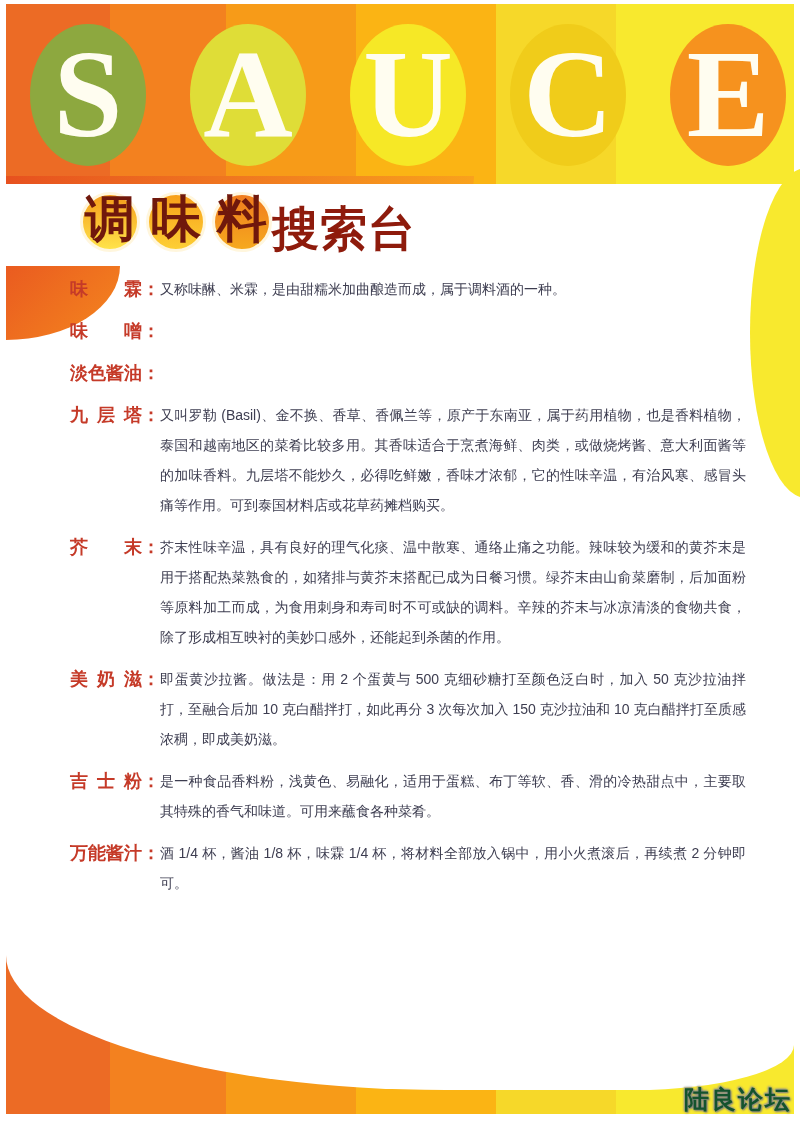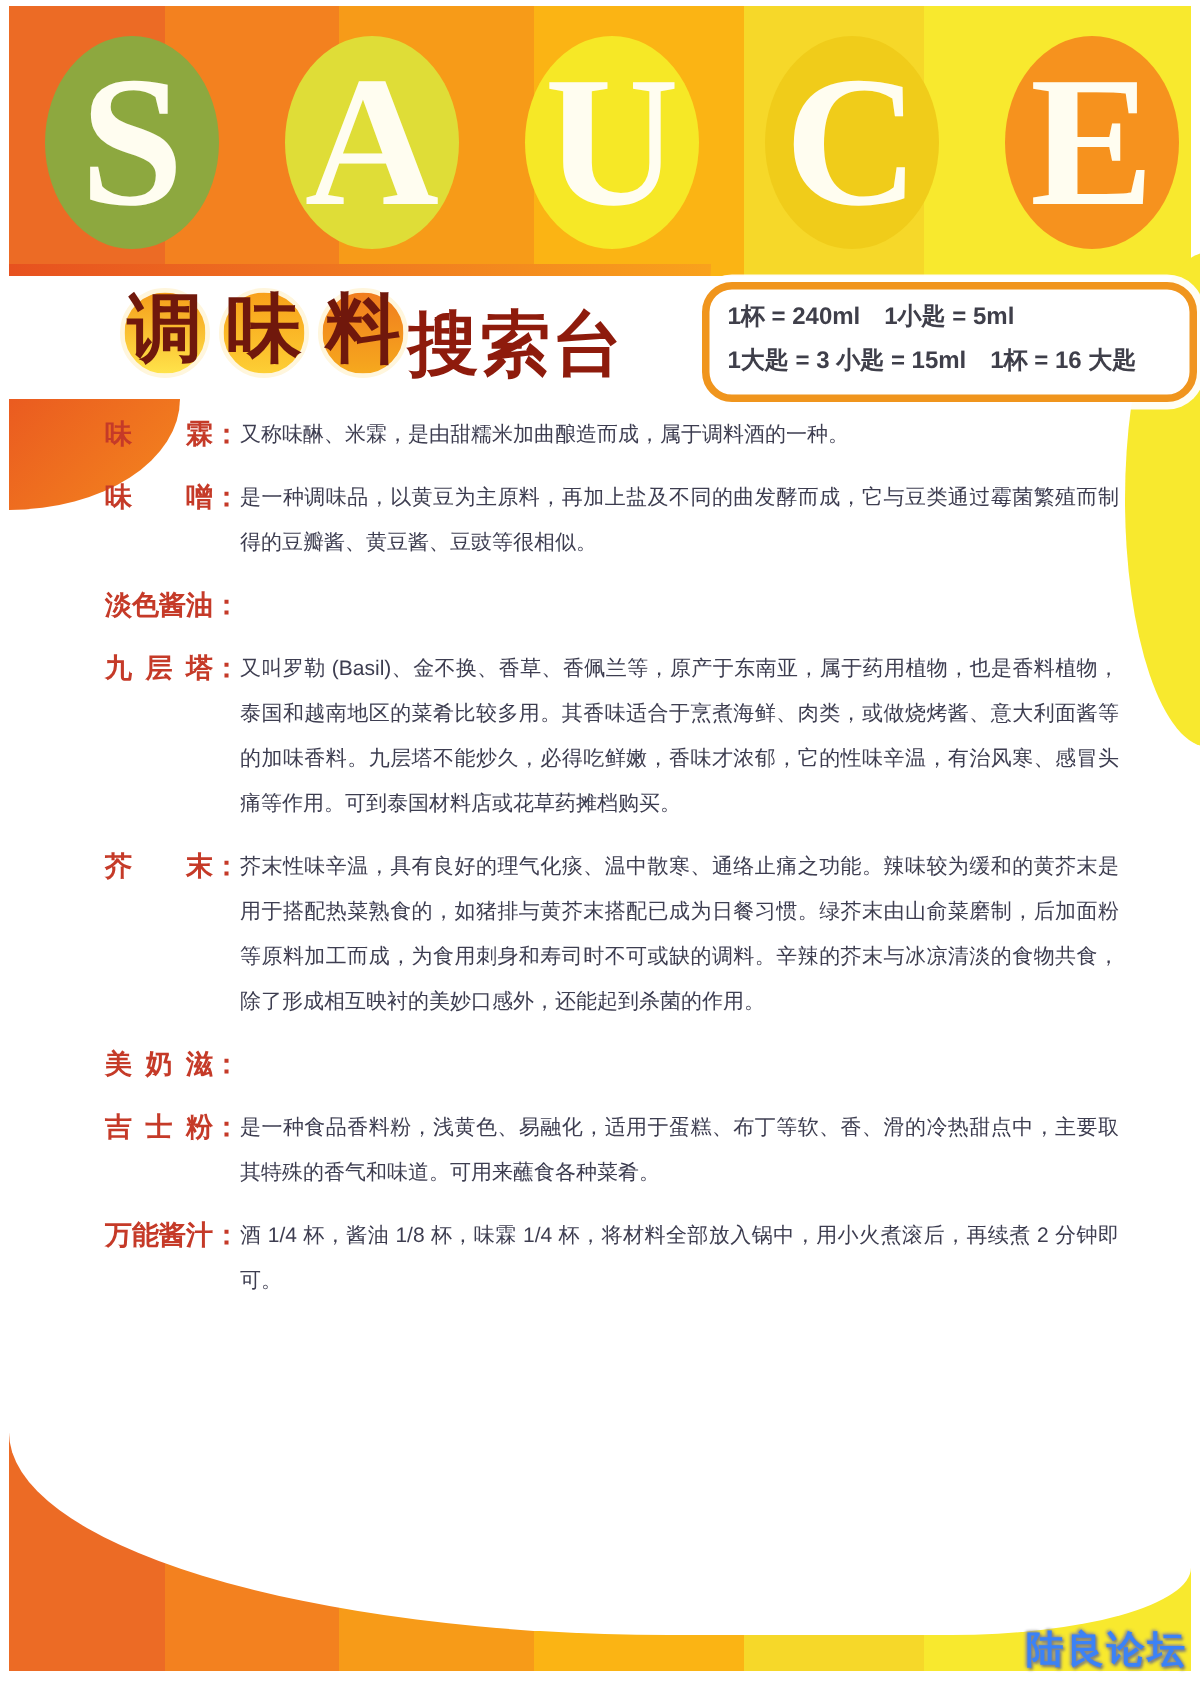--- a/index.html
+++ b/index.html
@@ -50,21 +50,21 @@
   .conv-line{font-size:16px;font-weight:bold;color:#3f3f4a;line-height:29px;white-space:nowrap;}
   
   .entries{position:absolute;left:70px;top:274px;width:676px;}
   .entry{display:flex;margin-bottom:12px;}
   .term-wrap{flex:0 0 90px;color:#c53a28;font-weight:bold;font-size:18px;line-height:30px;
         white-space:nowrap;}
   .term-box{display:inline-flex;justify-content:space-between;width:72px;vertical-align:top;}
   .def{flex:1;font-size:14px;line-height:30px;color:#3d3d50;text-align:justify;}
   
   .watermark{position:absolute;right:8px;bottom:6px;font-size:25px;font-weight:bold;
-        letter-spacing:2px;color:#3b82f6;
+        letter-spacing:2px;color:#14532d;
         text-shadow:0 0 3px #8a8a8a,1px 1px 2px #777777,-1px -1px 2px #999999;}
 </style>
 </head>
 <body>
 
 <div class="page">
 
   <div class="stripes">
     <div class="stripe st1"></div>
     <div class="stripe st2"></div>
@@ -105,41 +105,36 @@
     <span class="badge-char">调</span>
   </div>
   <div class="badge bd2">
     <span class="badge-char">味</span>
   </div>
   <div class="badge bd3">
     <span class="badge-char">料</span>
   </div>
   <div class="ribbon-suffix">搜索台</div>
 
-  <div class="conv">
-    <div class="conv-line">1杯 = 240ml　1小匙 = 5ml</div>
-    <div class="conv-line">1大匙 = 3 小匙 = 15ml　1杯 = 16 大匙</div>
-  </div>
 
   <div class="entries">
 
     <div class="entry">
       <div class="term-wrap"><span class="term-box">
             <span>味</span>
             <span>霖</span>
           </span><span>：</span></div>
       <div class="def">又称味醂、米霖，是由甜糯米加曲酿造而成，属于调料酒的一种。</div>
     </div>
 
     <div class="entry">
       <div class="term-wrap"><span class="term-box">
             <span>味</span>
             <span>噌</span>
           </span><span>：</span></div>
-      <div class="def">是一种调味品，以黄豆为主原料，再加上盐及不同的曲发酵而成，它与豆类通过霉菌繁殖而制得的豆瓣酱、黄豆酱、豆豉等很相似。</div>
     </div>
 
     <div class="entry">
       <div class="term-wrap"><span class="term-box">
             <span>淡</span>
             <span>色</span>
             <span>酱</span>
             <span>油</span>
           </span><span>：</span></div>
     </div>
@@ -160,20 +155,21 @@
           </span><span>：</span></div>
       <div class="def">芥末性味辛温，具有良好的理气化痰、温中散寒、通络止痛之功能。辣味较为缓和的黄芥末是用于搭配热菜熟食的，如猪排与黄芥末搭配已成为日餐习惯。绿芥末由山俞菜磨制，后加面粉等原料加工而成，为食用刺身和寿司时不可或缺的调料。辛辣的芥末与冰凉清淡的食物共食，除了形成相互映衬的美妙口感外，还能起到杀菌的作用。</div>
     </div>
 
     <div class="entry">
       <div class="term-wrap"><span class="term-box">
             <span>美</span>
             <span>奶</span>
             <span>滋</span>
           </span><span>：</span></div>
+      <div class="def">即蛋黄沙拉酱。做法是：用 2 个蛋黄与 500 克细砂糖打至颜色泛白时，加入 50 克沙拉油拌打，至融合后加 10 克白醋拌打，如此再分 3 次每次加入 150 克沙拉油和 10 克白醋拌打至质感浓稠，即成美奶滋。</div>
     </div>
 
     <div class="entry">
       <div class="term-wrap"><span class="term-box">
             <span>吉</span>
             <span>士</span>
             <span>粉</span>
           </span><span>：</span></div>
       <div class="def">是一种食品香料粉，浅黄色、易融化，适用于蛋糕、布丁等软、香、滑的冷热甜点中，主要取其特殊的香气和味道。可用来蘸食各种菜肴。</div>
     </div>

